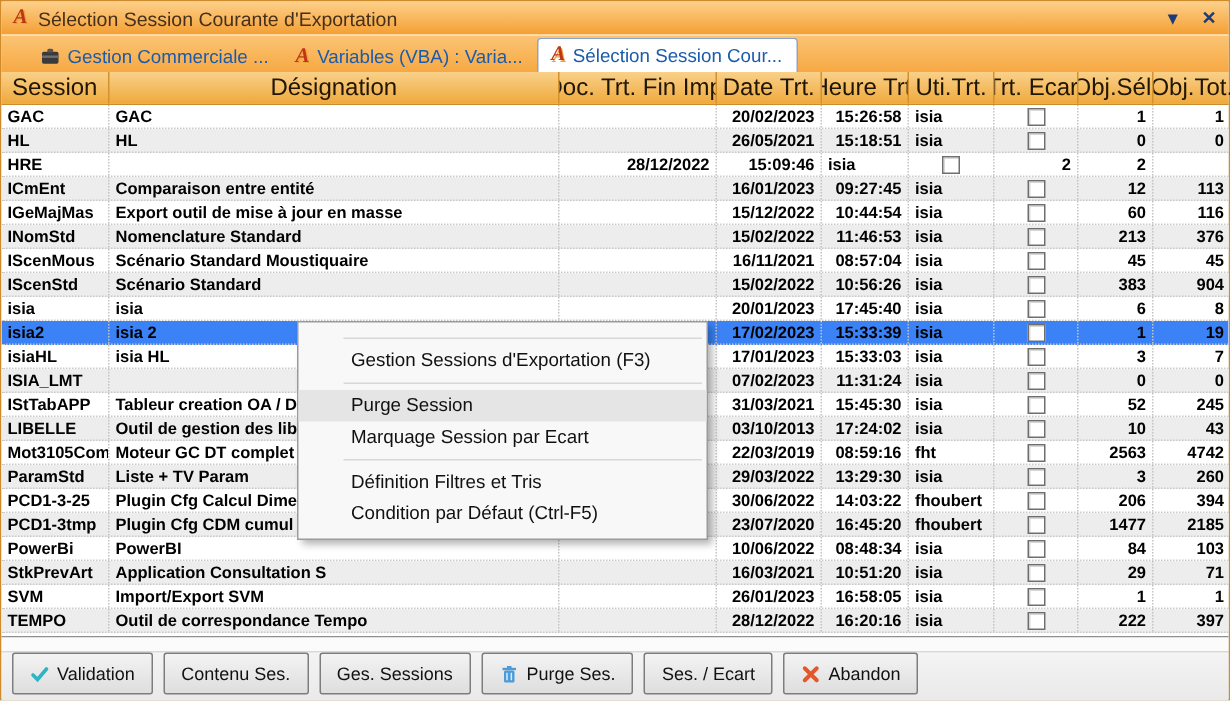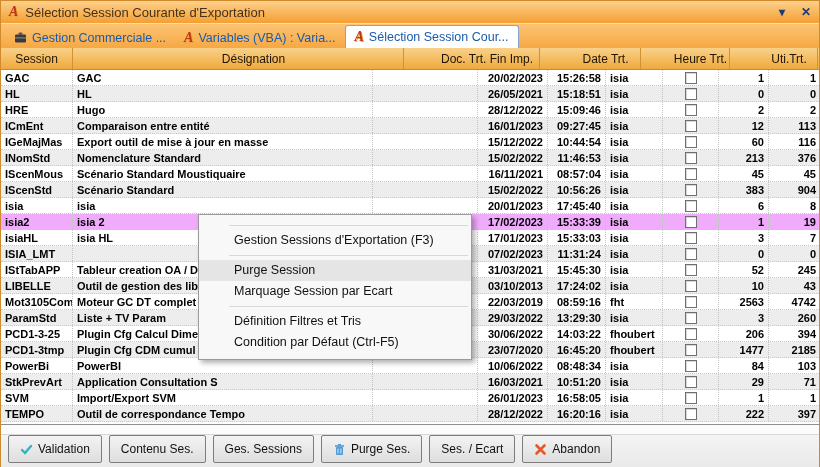--- a/index.html
+++ b/index.html
@@ -10,43 +10,43 @@
 
   
   .titlebar{flex:0 0 22px;background:linear-gradient(#fdd08a,#f49f33);
             display:flex;align-items:center;padding:0 8px;border-bottom:1px solid #fbe0ae;}
   .title-text{font-size:13px;color:#46301a;margin-left:7px;text-align:right;}
   .title-controls{margin-left:auto;display:flex;gap:16px;align-items:center;}
   .win-glyph{color:#1d3c77;font-weight:bold;font-size:12px;line-height:12px;cursor:default;}
 
   
   .tabbar{flex:0 0 24px;background:linear-gradient(#fbc473,#f7a843);
-          display:flex;align-items:flex-end;padding-left:4px;}
+          display:flex;align-items:flex-end;padding-left:17px;}
   .tab{display:flex;align-items:center;gap:5px;height:21px;padding:0 9px;
        font-size:12.5px;color:#1b5bab;white-space:nowrap;}
   .tab.active{background:#fff;border:1px solid #8ba4cf;border-bottom:none;
               border-radius:3px 3px 0 0;height:22px;}
   .a-logo{font-family:"Liberation Serif",serif;font-weight:bold;font-style:italic;
           color:#c03517;font-size:14px;line-height:12px;text-shadow:1px 1px 0 #e8a33c;}
 
   
   .grid{display:grid;grid-template-columns:72px 300px 105px 70px 58px 57px 56px 50px 52px;}
 
   
   .header-row{flex:0 0 21px;background:linear-gradient(#f9d189,#efa93d);
-              border-bottom:1px solid #c98d2c;font-size:12px;color:#211504;gap:31px;}
+              border-bottom:1px solid #c98d2c;font-size:16px;color:#211504;}
   .header-cell{display:flex;align-items:center;justify-content:center;
                border-right:1px solid #d3912f;overflow:hidden;white-space:nowrap;}
 
   
   .table-body{flex:0 0 354px;background:#fff;overflow:hidden;border-bottom:1px solid #8f8f8f;}
   .row{height:16px;box-sizing:border-box;border-bottom:1px dotted #c9c9c9;
        font-size:11px;color:#000;font-weight:bold;}
   .row:nth-child(even){background:#ededed;}
-  .row.selected{background:#f0abfc;}
+  .row.selected{background:#3b82f6;}
   .cell{padding:0 4px;border-right:1px dotted #c4c4c4;overflow:hidden;
         white-space:nowrap;display:flex;align-items:center;}
   .cell.num{justify-content:flex-end;}
   .cell.center{justify-content:center;}
   .checkbox{width:10px;height:10px;background:#fff;border:1px solid #6e6e6e;
             box-shadow:inset 1px 1px 0 rgba(0,0,0,.15);}
 
   
   .gap-band{flex:0 0 9px;background:#fbfbfb;}
   .footer{flex:1;background:linear-gradient(#f4f4f4,#e9e9e9);border-top:1px solid #d8d8d8;
@@ -135,21 +135,20 @@
         <div class="cell num">15:18:51</div>
         <div class="cell">isia</div>
         <div class="cell center">
           <span class="checkbox"></span>
         </div>
         <div class="cell num">0</div>
         <div class="cell num">0</div>
       </div>
       <div class="row grid">
         <div class="cell">HRE</div>
-        <div class="cell">Hugo</div>
         <div class="cell"></div>
         <div class="cell num">28/12/2022</div>
         <div class="cell num">15:09:46</div>
         <div class="cell">isia</div>
         <div class="cell center">
           <span class="checkbox"></span>
         </div>
         <div class="cell num">2</div>
         <div class="cell num">2</div>
       </div>

